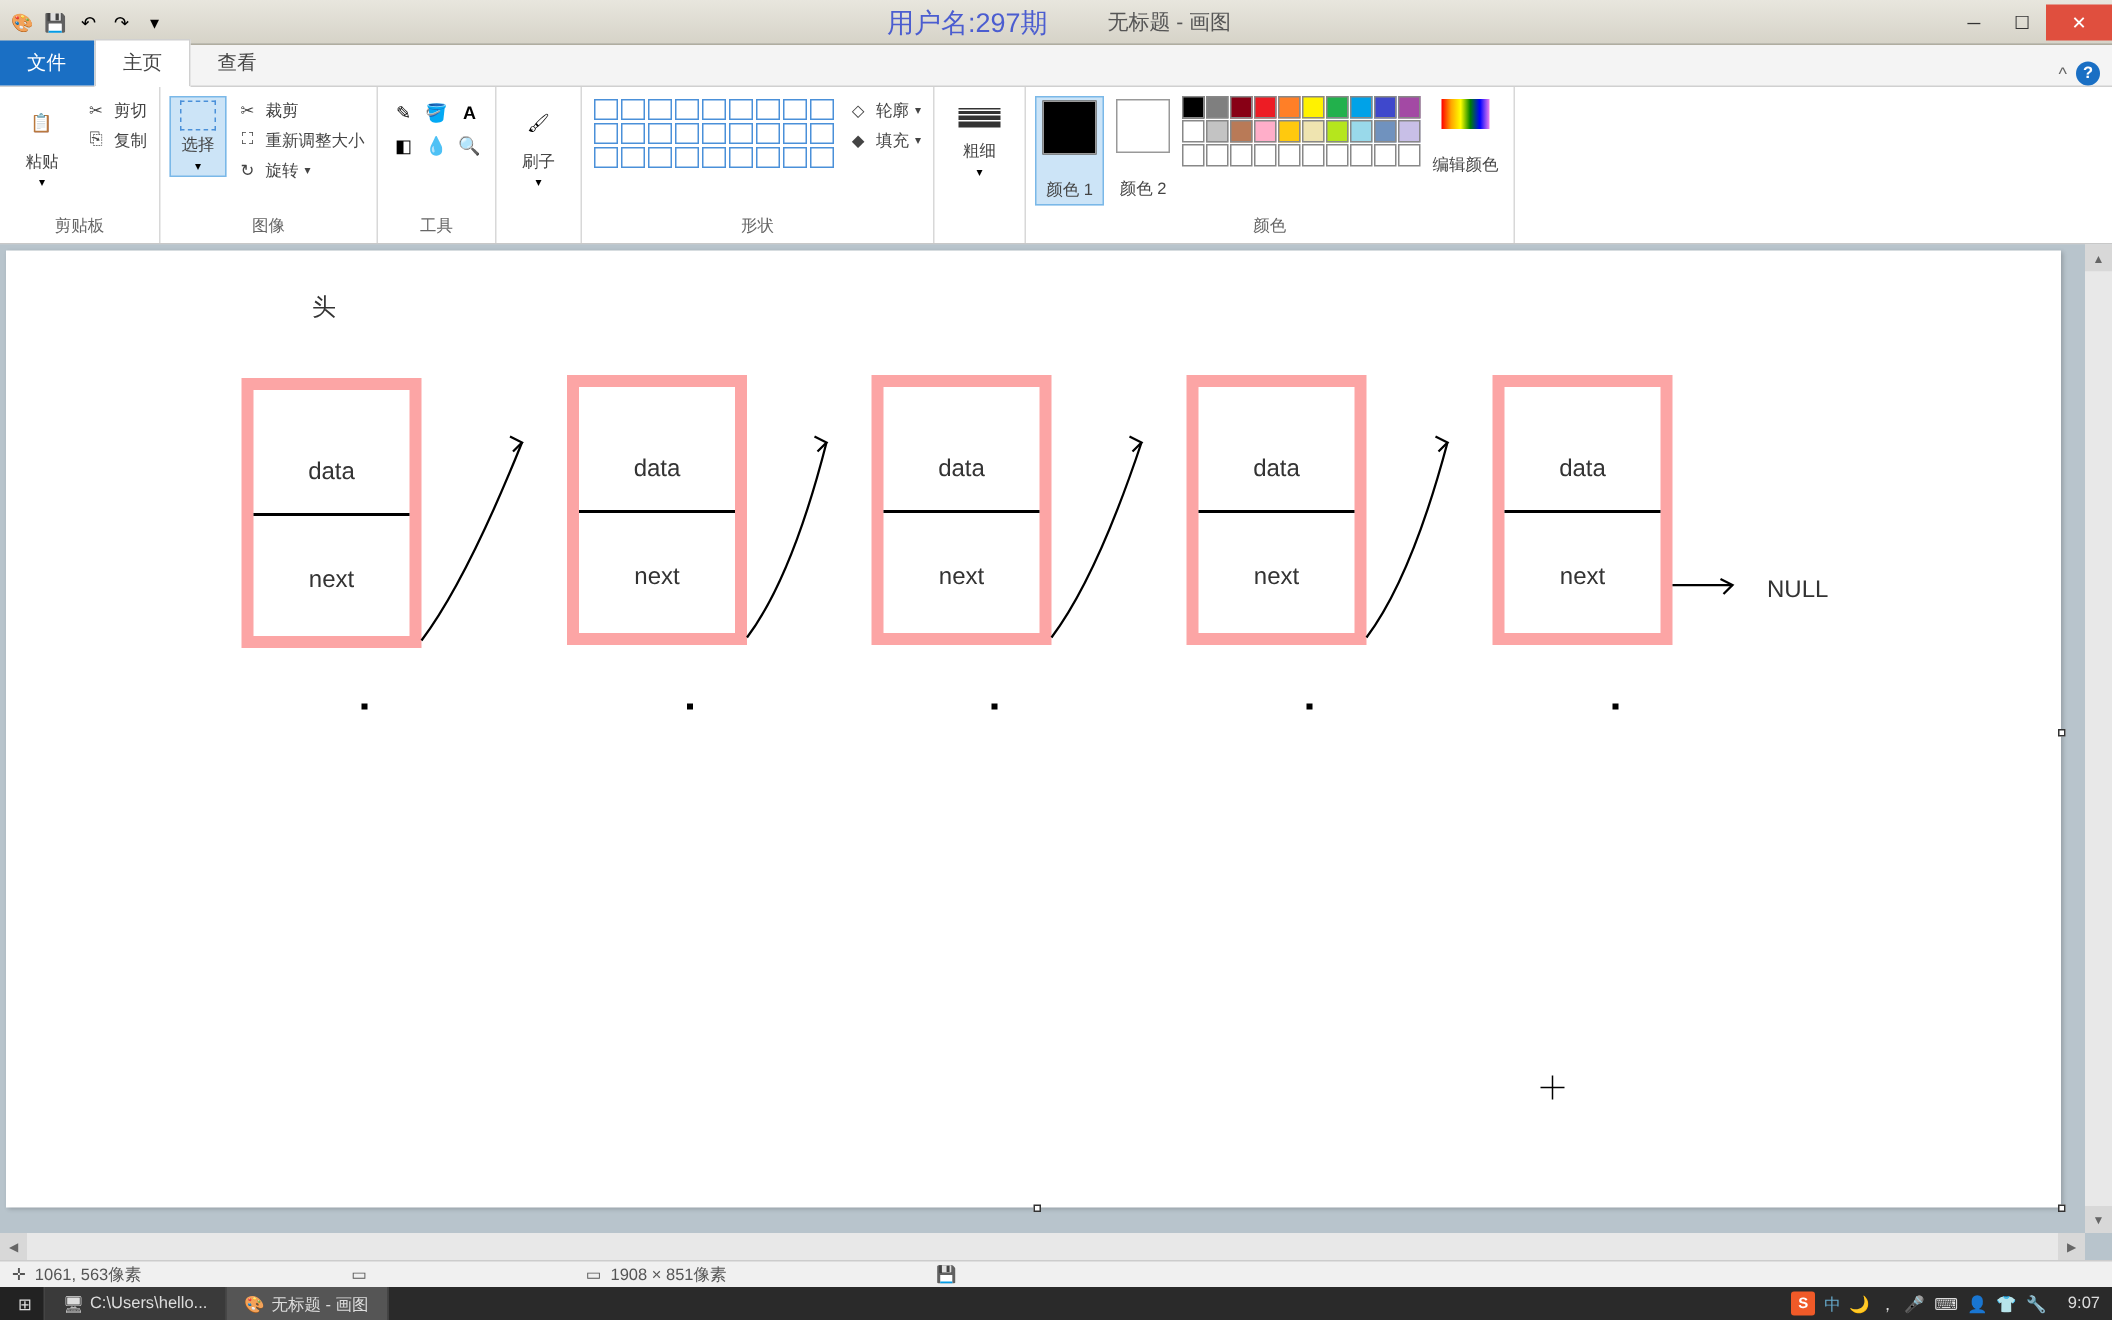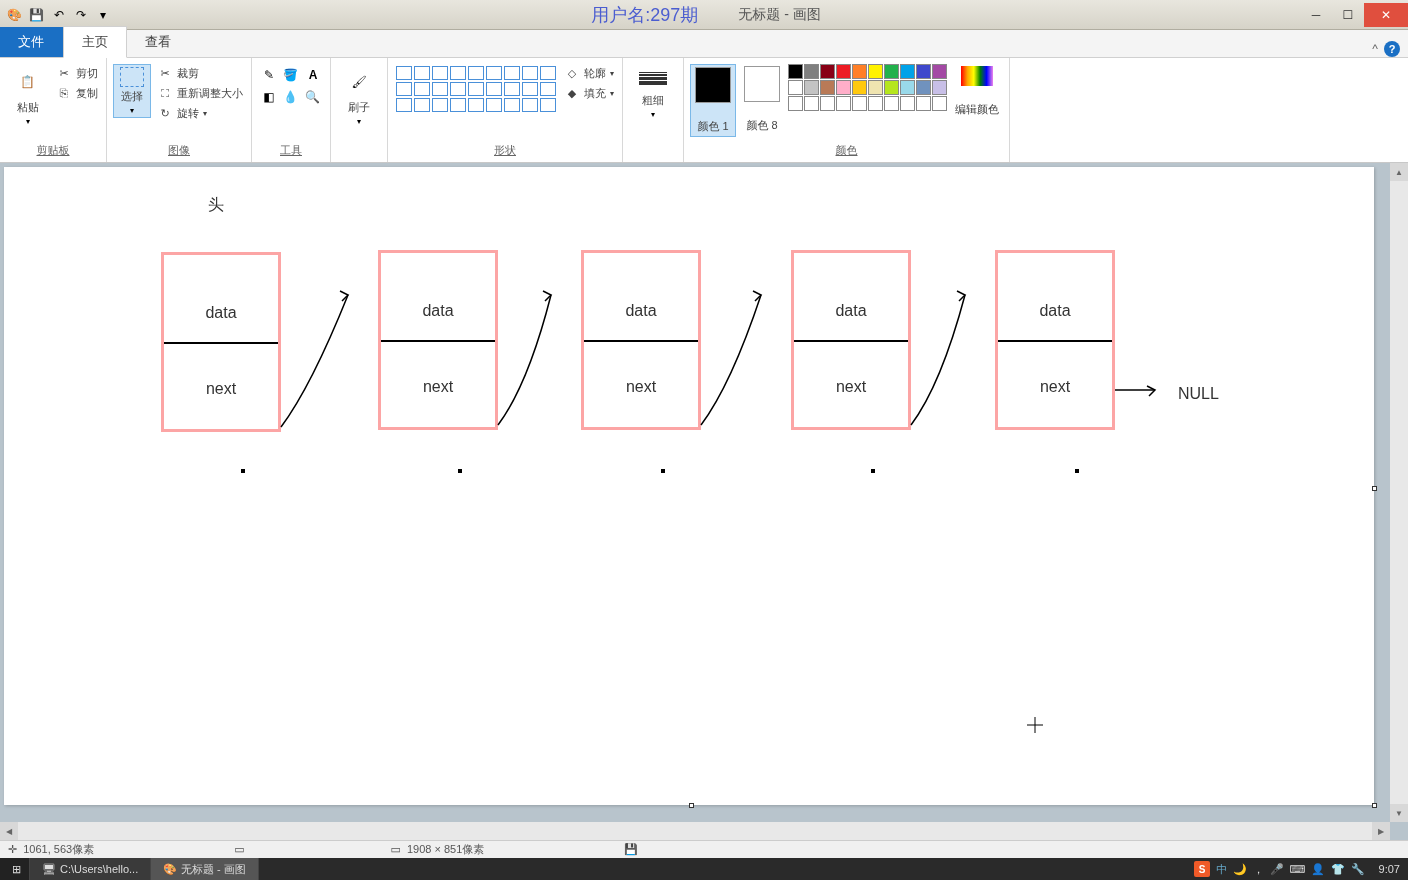--- a/index.html
+++ b/index.html
@@ -21,21 +21,21 @@
     .tab { padding: 6px 18px; font-size: 13px; color: #444; border-right: 1px solid transparent; }
     .tab.file { background: #1a6fc4; color: #fff; }
     .tab.active { background: #fff; border: 1px solid #d0d0d0; border-bottom: 1px solid #fff; margin-bottom:-1px;}
     .tabs-right { margin-left: auto; display: flex; align-items: center; gap: 6px; padding-right: 8px; }
     .help-circle { width: 16px; height: 16px; border-radius: 50%; background: #1a6fc4; color: #fff; display: flex; align-items: center; justify-content: center; font-size: 11px; font-weight: bold;}
     
     
     .ribbon { height: 105px; background: #fff; display: flex; border-bottom: 1px solid #c8c8c8; }
     .group { border-right: 1px solid #d8d8d8; display: flex; flex-direction: column; padding: 2px 6px 0; }
     .group-body { flex: 1; display: flex; align-items: flex-start; gap: 4px; padding-top: 4px;}
-    .group-label { text-align: center; font-size: 11px; color: #666; padding: 2px 0 4px; text-decoration: underline; }
+    .group-label { text-align: center; font-size: 11px; color: #666; padding: 2px 0 4px; }
     .big-btn { display: flex; flex-direction: column; align-items: center; padding: 2px 6px; gap: 2px; }
     .big-btn .ic { width: 32px; height: 32px; display: flex; align-items: center; justify-content: center; }
     .big-btn .lbl { font-size: 11px; color: #444; }
     .small-row { display: flex; flex-direction: column; gap: 2px; }
     .small-btn { display: flex; align-items: center; gap: 4px; padding: 1px 2px; font-size: 11px; color: #444; }
     .small-btn .ic { width: 16px; height: 16px; display:flex; align-items:center; justify-content:center;}
     .tool-grid { display: grid; grid-template-columns: repeat(3, 18px); gap: 4px; padding: 2px;}
     .tool-grid .ic { width: 18px; height: 18px; display:flex; align-items:center; justify-content:center;}
     .shapes-grid { display: grid; grid-template-columns: repeat(9, 16px); gap: 2px; padding: 2px;}
     .shapes-grid div { width: 16px; height: 14px; border: 1px solid #4a90d9; }
@@ -57,21 +57,21 @@
     .canvas-container { position:absolute; top:0; left:0; right:18px; bottom:18px; overflow:hidden; background:#b8c4cc;}
     .canvas { background: #fff; width: 1370px; height: 638px; position: relative; box-shadow: 1px 1px 3px rgba(0,0,0,0.2); margin: 4px 0 0 4px;}
     .vscroll { position:absolute; right:0; top:0; width:18px; bottom:18px; background:#e8e8e8; display:flex; flex-direction:column;}
     .vscroll .btn{height:18px; background:#d8d8d8; display:flex;align-items:center;justify-content:center; font-size:8px; color:#666;}
     .vscroll .track{flex:1; background:#e8e8e8;}
     .hscroll { position:absolute; left:0; right:18px; bottom:0; height:18px; background:#e8e8e8; display:flex;}
     .hscroll .btn{width:18px; background:#d8d8d8; display:flex;align-items:center;justify-content:center; font-size:8px; color:#666;}
     .hscroll .track{flex:1;}
     
     
-    .node { position: absolute; border: 3px solid #fca5a5; width: 120px; height: 180px; }
+    .node { position: absolute; border: 8px solid #fca5a5; width: 120px; height: 180px; }
     .node .divider { position: absolute; top: 50%; left: 0; right: 0; border-top: 2px solid #000;}
     .node .top-label, .node .bot-label { position: absolute; left: 0; right: 0; text-align: center; font-size: 16px; color: #333; font-family: Arial;}
     .node .top-label { top: 28%; }
     .node .bot-label { top: 72%; }
     .head-label { position: absolute; font-size: 16px; color: #333; }
     .null-label { position: absolute; font-size: 16px; color: #333; font-family: Arial;}
     .dot { position: absolute; width: 4px; height: 4px; background: #000;}
     .handle { position:absolute; width:5px; height:5px; background:#fff; border:1px solid #333;}
     
     
@@ -255,21 +255,21 @@
   </div>
 
   <div class="group" style="flex:0 0 auto;">
     <div class="group-body">
       <div class="color-big sel">
         <div class="current-color" style="background:#000;"></div>
         <div class="lbl">颜色 1</div>
       </div>
       <div class="color-big">
         <div class="current-color" style="background:#fff;"></div>
-        <div class="lbl">颜色 8</div>
+        <div class="lbl">颜色 2</div>
       </div>
       <div id="palette" class="color-grid" style="align-self:flex-start;">
           <div class="color-swatch" style="background: rgb(0, 0, 0);"></div>
           <div class="color-swatch" style="background: rgb(127, 127, 127);"></div>
           <div class="color-swatch" style="background: rgb(136, 0, 21);"></div>
           <div class="color-swatch" style="background: rgb(237, 28, 36);"></div>
           <div class="color-swatch" style="background: rgb(255, 127, 39);"></div>
           <div class="color-swatch" style="background: rgb(255, 242, 0);"></div>
           <div class="color-swatch" style="background: rgb(34, 177, 76);"></div>
           <div class="color-swatch" style="background: rgb(0, 162, 232);"></div>

